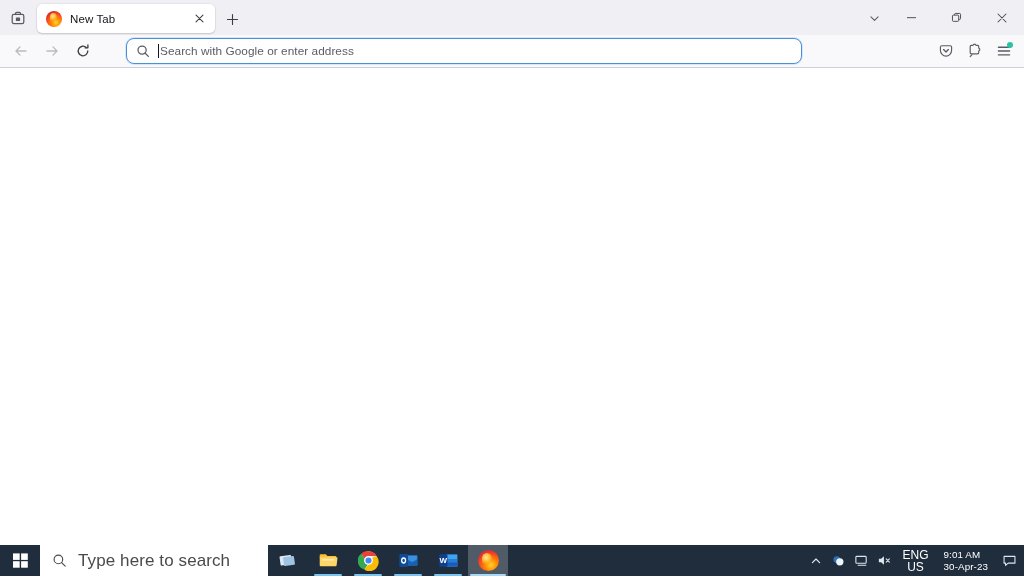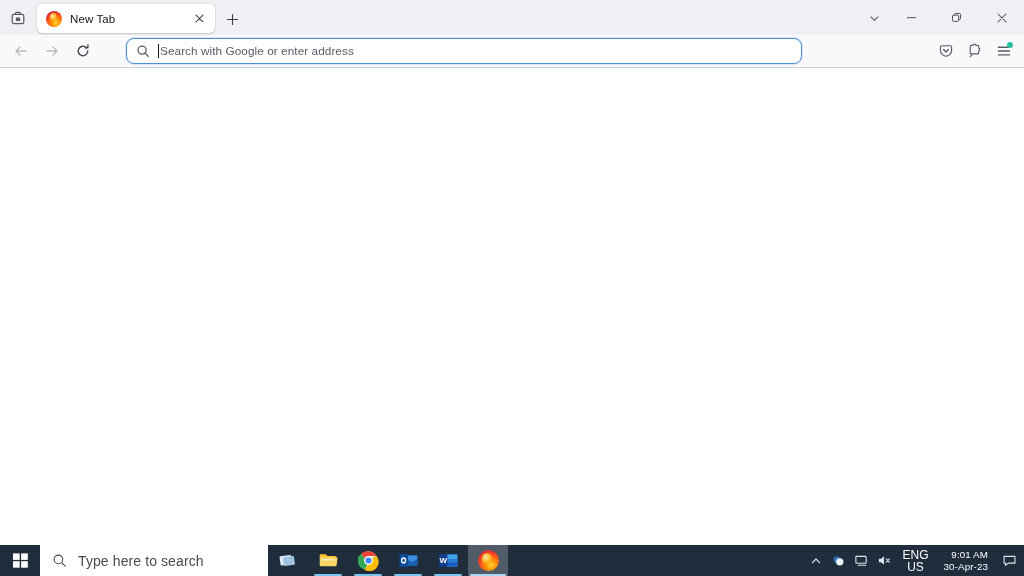--- a/index.html
+++ b/index.html
@@ -232,21 +232,21 @@
 
   .task-search {
     width: 228px;
     background: #ffffff;
     display: flex;
     align-items: center;
     padding-left: 12px;
     flex: 0 0 auto;
   }
   .task-search-text {
-    font-size: 14px;
+    font-size: 17px;
     color: #4a4a4a;
     margin-left: 11px;
     letter-spacing: .1px;
   }
 
   .task-icons {
     display: flex;
     align-items: stretch;
     flex: 0 0 auto;
   }
@@ -295,21 +295,21 @@
     height: 31px;
     padding: 0 7px;
     color: #ffffff;
     font-size: 12px;
     line-height: 12px;
   }
 
   .tray-clock {
     display: flex;
     flex-direction: column;
-    align-items: flex-end;
+    align-items: flex-start;
     justify-content: center;
     height: 31px;
     padding: 0 8px;
     color: #ffffff;
     font-size: 9.8px;
     line-height: 12px;
     letter-spacing: .1px;
   }
 
   .tray-action {

